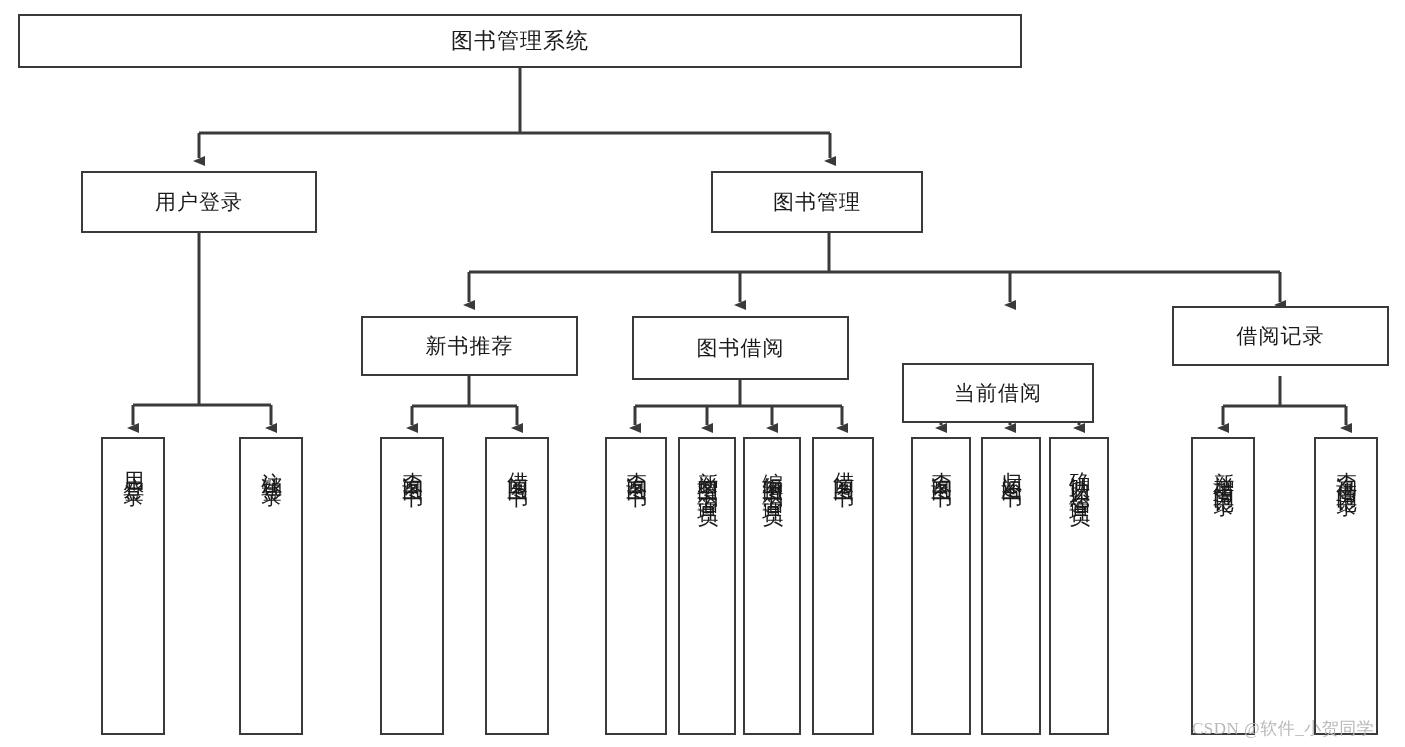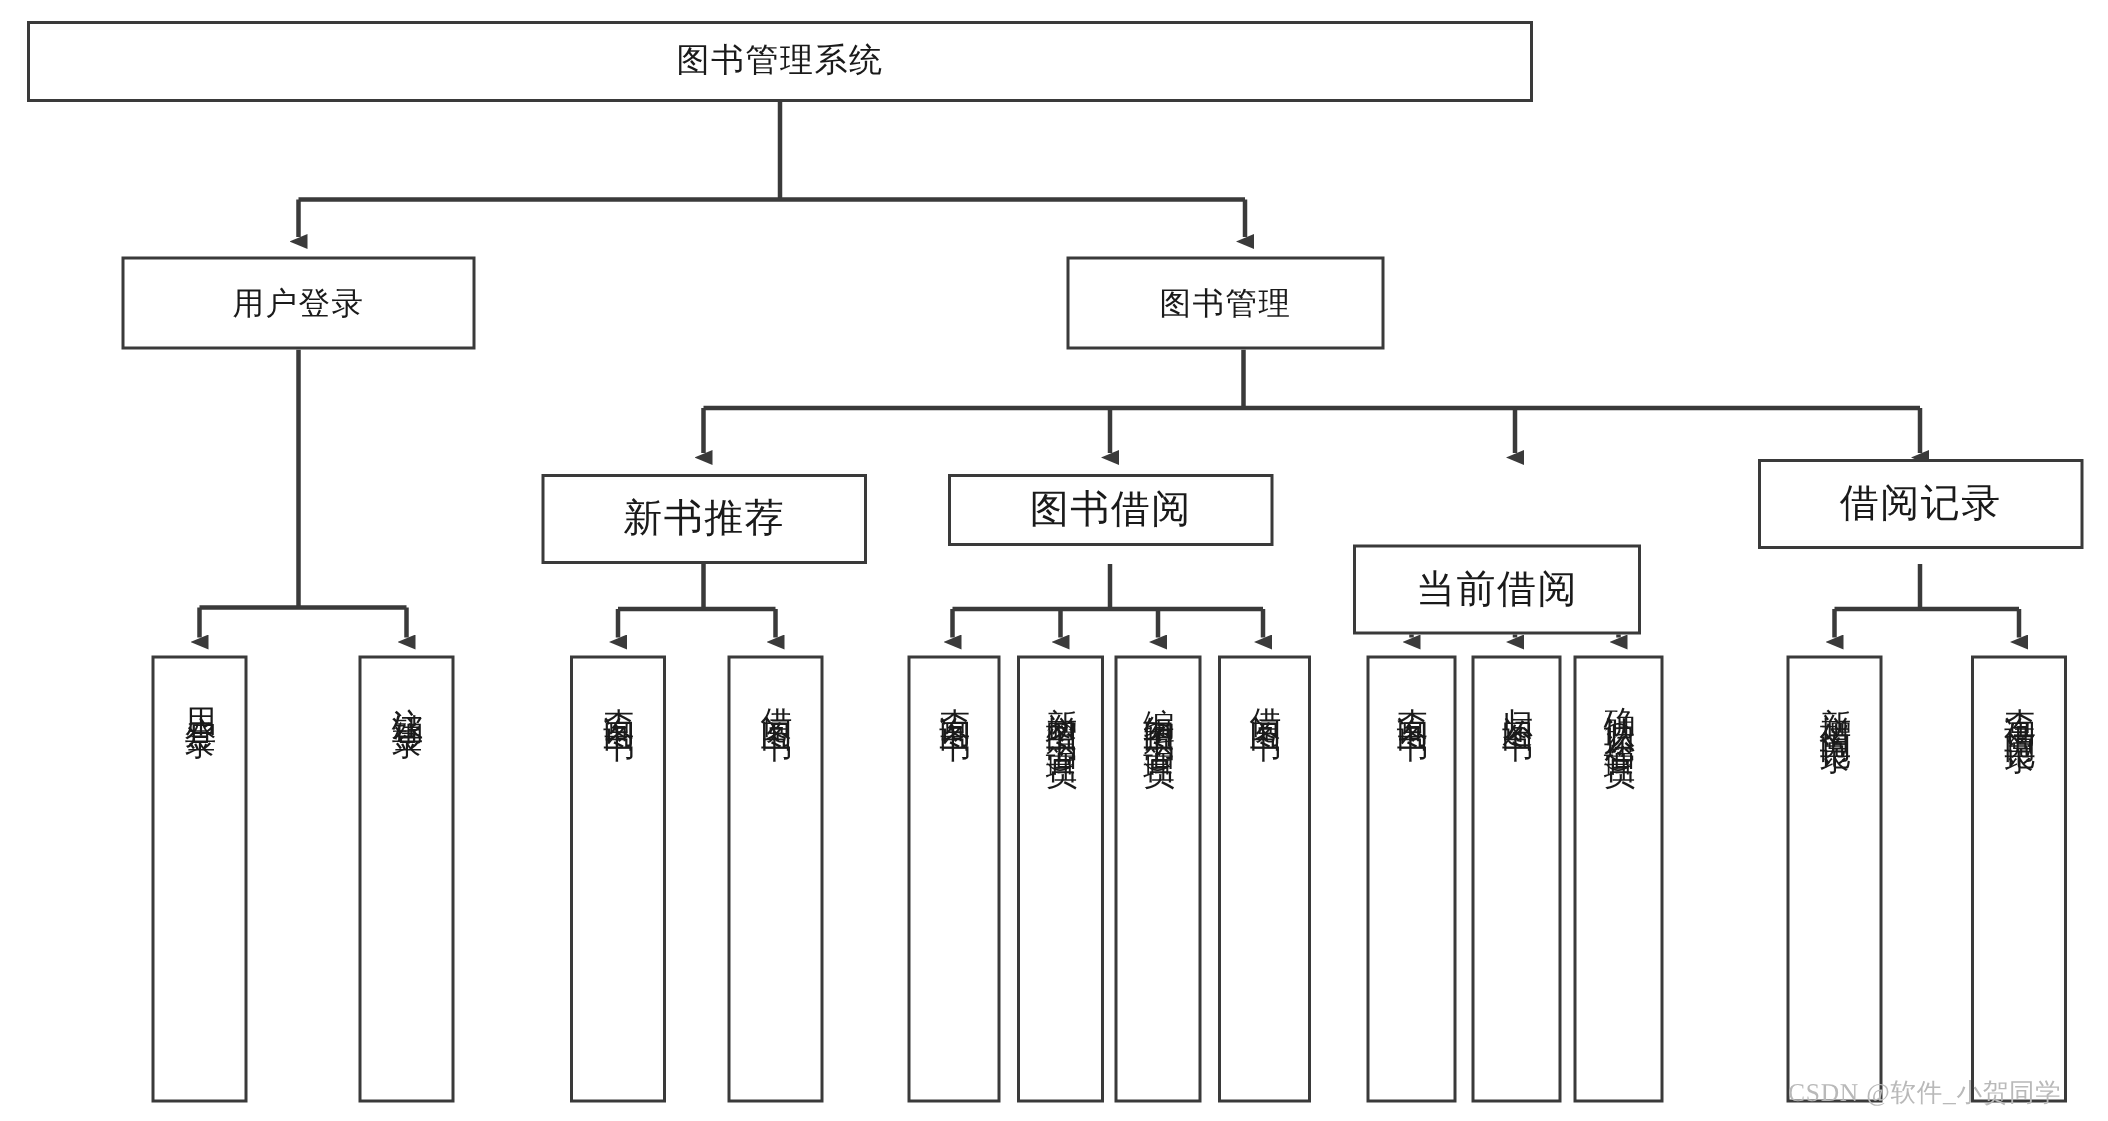--- a/index.html
+++ b/index.html
@@ -34,21 +34,21 @@
   }
   .node .label{
     font-size:21px;
     line-height:1.18;
     letter-spacing:1px;
     color:#1a1a1a;
     white-space:nowrap;
   }
   .node.root .label{font-size:22px;}
   .node.lvl2 .label{font-size:21px;}
-  .node.lvl3 .label{font-size:26px;}
+  .node.lvl3 .label{font-size:21px;}
   
   .node.leaf{
     align-items:flex-start;
     justify-content:center;
     padding-top:16px;
   }
   .node.leaf .label{
     writing-mode:vertical-rl;
     text-orientation:upright;
     font-size:21px;
@@ -130,21 +130,21 @@
   </div>
 
   <div class="node lvl2" style="left:711px; top:171px; width:212px; height:62px;">
     <span class="label">图书管理</span>
   </div>
 
   <div class="node lvl3" style="left:361px; top:316px; width:217px; height:60px;">
     <span class="label">新书推荐</span>
   </div>
 
-  <div class="node lvl3" style="left:632px; top:316px; width:217px; height:48px;">
+  <div class="node lvl3" style="left:632px; top:316px; width:217px; height:64px;">
     <span class="label">图书借阅</span>
   </div>
 
   <div class="node lvl3" style="left:902px; top:316px; width:192px; height:60px;margin-top:47px;">
     <span class="label">当前借阅</span>
   </div>
 
   <div class="node lvl3" style="left:1172px; top:306px; width:217px; height:60px;">
     <span class="label">借阅记录</span>
   </div>

